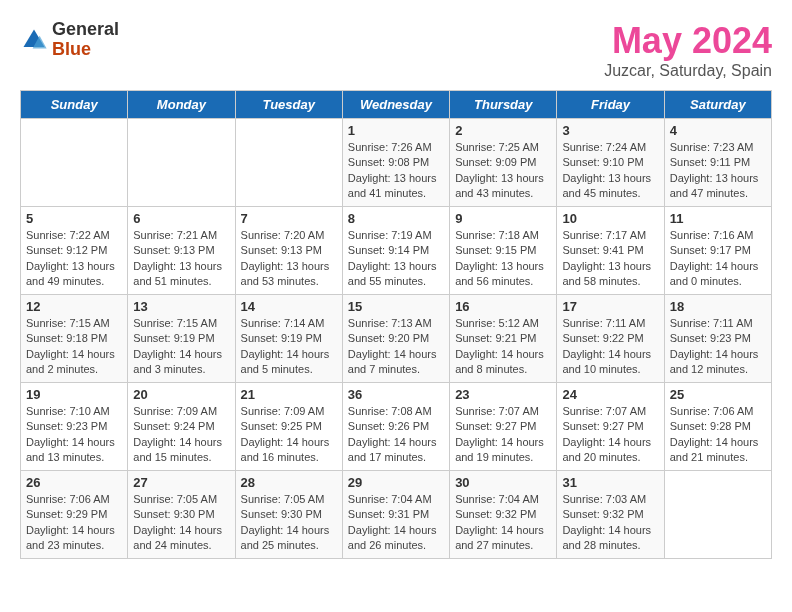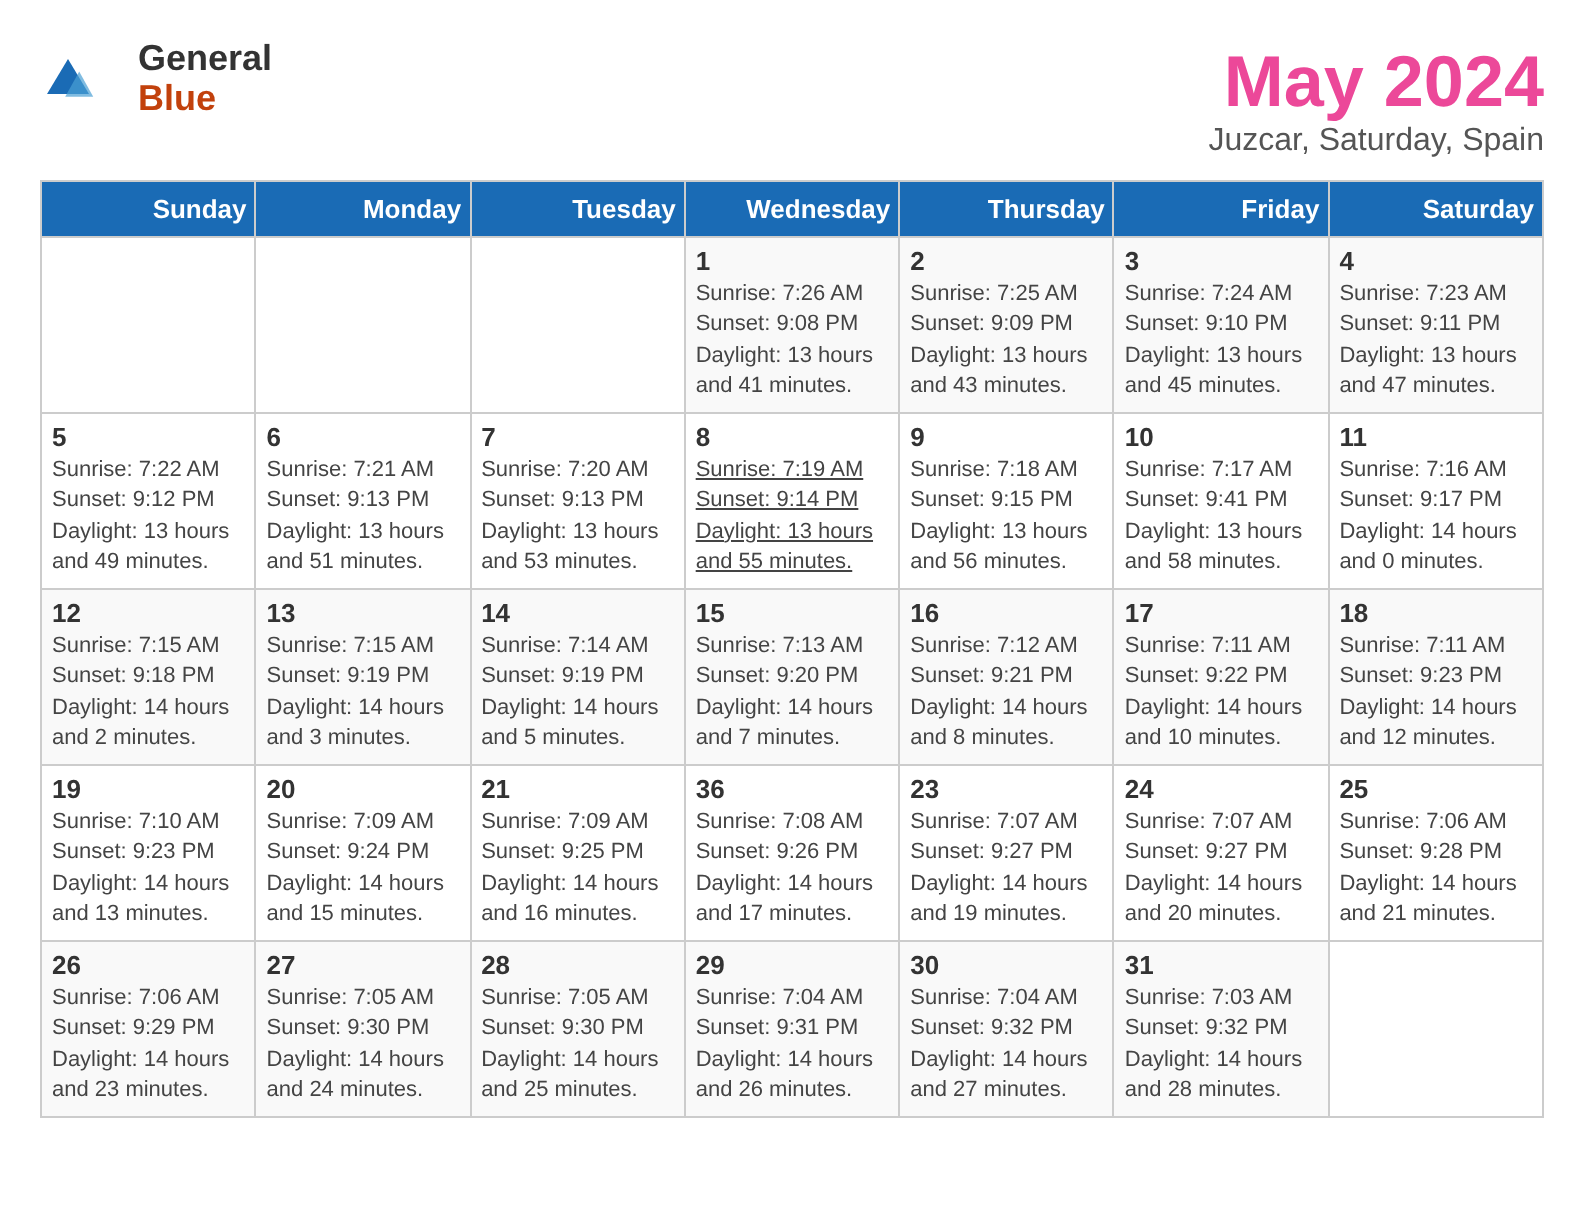--- a/index.html
+++ b/index.html
@@ -18,21 +18,20 @@
     }
     .logo {
       display: flex;
       align-items: center;
       gap: 4px;
     }
     .logo-text {
       display: flex;
       flex-direction: column;
       line-height: 1.1;
-      margin-left: 17px;
     }
     .logo-general {
       font-size: 18px;
       font-weight: bold;
       color: #333;
     }
     .logo-blue {
       font-size: 18px;
       font-weight: bold;
       color: #c2410c;
@@ -57,22 +56,23 @@
       width: 100%;
       border-collapse: collapse;
       table-layout: fixed;
     }
     thead tr th {
       background-color: #1a6bb5;
       color: #fff;
       font-size: 13px;
       font-weight: bold;
       padding: 6px 4px;
-      text-align: right;
+      text-align: center;
       border: 1px solid #ccc;
+      font-style: italic;
     }
     tbody tr td {
       border: 1px solid #ccc;
       vertical-align: top;
       padding: 4px 5px;
       height: 88px;
       font-size: 11px;
       color: #333;
       background: #fff;
     }
@@ -178,21 +178,21 @@
         </td>
         <td>
           <span class="day-number">7</span>
           <div class="day-info" style="white-space: pre-line;">Sunrise: 7:20 AM
 Sunset: 9:13 PM
 Daylight: 13 hours
 and 53 minutes.</div>
         </td>
         <td>
           <span class="day-number">8</span>
-          <div class="day-info" style="white-space: pre-line; text-decoration: underline;">Sunrise: 7:19 AM
+          <div class="day-info" style="white-space: pre-line;">Sunrise: 7:19 AM
 Sunset: 9:14 PM
 Daylight: 13 hours
 and 55 minutes.</div>
         </td>
         <td>
           <span class="day-number">9</span>
           <div class="day-info" style="white-space: pre-line;">Sunrise: 7:18 AM
 Sunset: 9:15 PM
 Daylight: 13 hours
 and 56 minutes.</div>
@@ -236,21 +236,21 @@
         </td>
         <td>
           <span class="day-number">15</span>
           <div class="day-info" style="white-space: pre-line;">Sunrise: 7:13 AM
 Sunset: 9:20 PM
 Daylight: 14 hours
 and 7 minutes.</div>
         </td>
         <td>
           <span class="day-number">16</span>
-          <div class="day-info" style="white-space: pre-line;">Sunrise: 7:12 AM
+          <div class="day-info" style="white-space: pre-line;">Sunrise: 5:12 AM
 Sunset: 9:21 PM
 Daylight: 14 hours
 and 8 minutes.</div>
         </td>
         <td>
           <span class="day-number">17</span>
           <div class="day-info" style="white-space: pre-line;">Sunrise: 7:11 AM
 Sunset: 9:22 PM
 Daylight: 14 hours
 and 10 minutes.</div>

